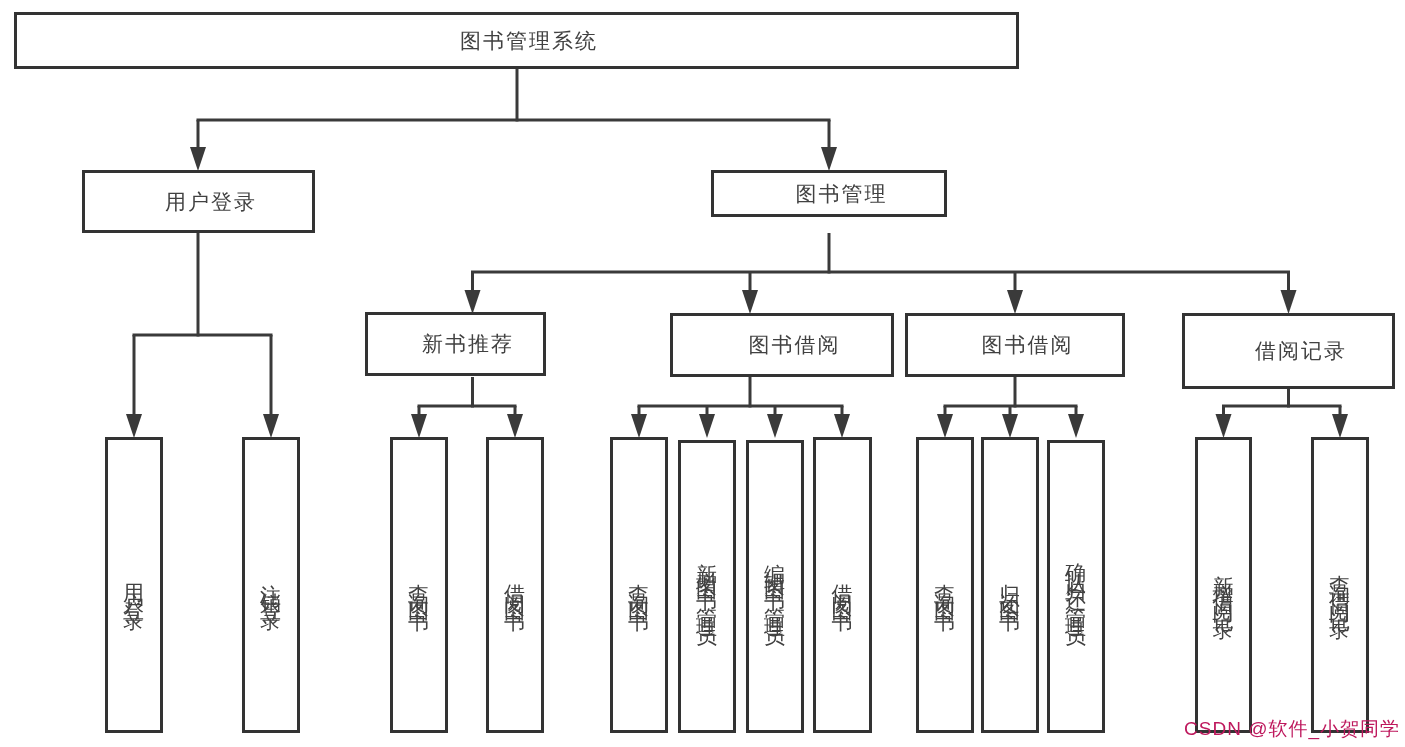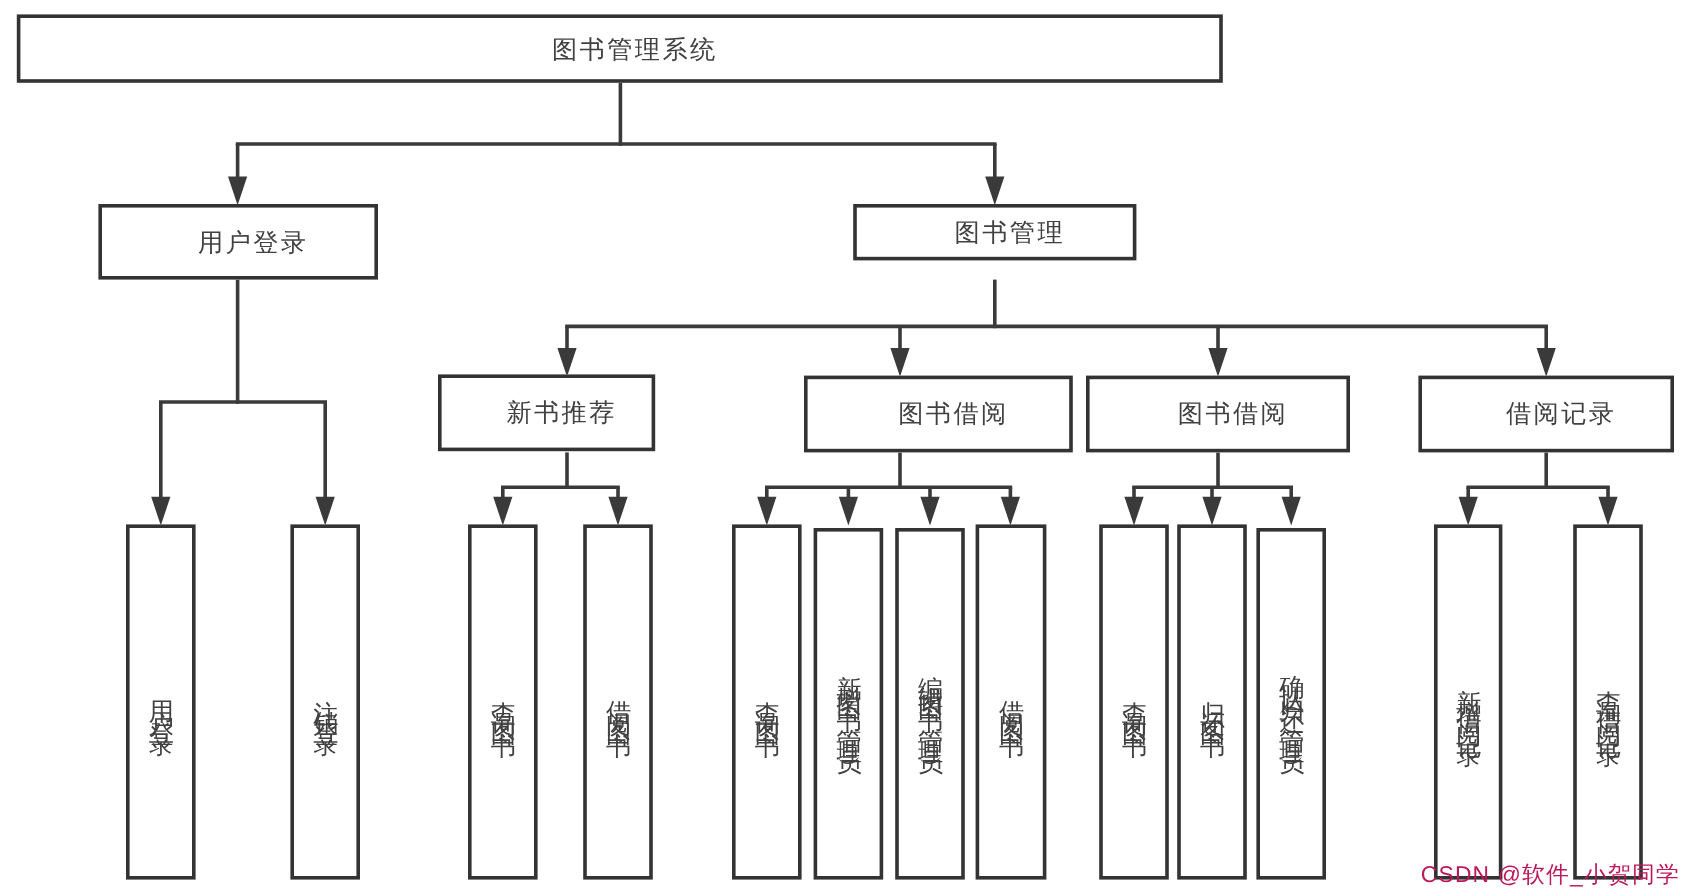--- a/index.html
+++ b/index.html
@@ -134,21 +134,21 @@
 
   <div class="node hnode" style="left:365px; top:312px; width:181px; height:64px;">
       <span>新书推荐</span>
     </div>
   <div class="node hnode" style="left:638px; top:313px; width:224px; height:64px;margin-left:32px;">
       <span>图书借阅</span>
     </div>
   <div class="node hnode" style="left:905px; top:313px; width:220px; height:64px;">
       <span>图书借阅</span>
     </div>
-  <div class="node hnode" style="left:1182px; top:313px; width:213px; height:64px;">
+  <div class="node hnode" style="left:1182px; top:313px; width:213px; height:76px;">
       <span>借阅记录</span>
     </div>
 
   <div class="node vnode" style="left:105px; top:437px; width:58px; height:296px;">
       <span class="vtext">用户登录</span>
     </div>
   <div class="node vnode" style="left:242px; top:437px; width:58px; height:296px;">
       <span class="vtext">注销登录</span>
     </div>
 

